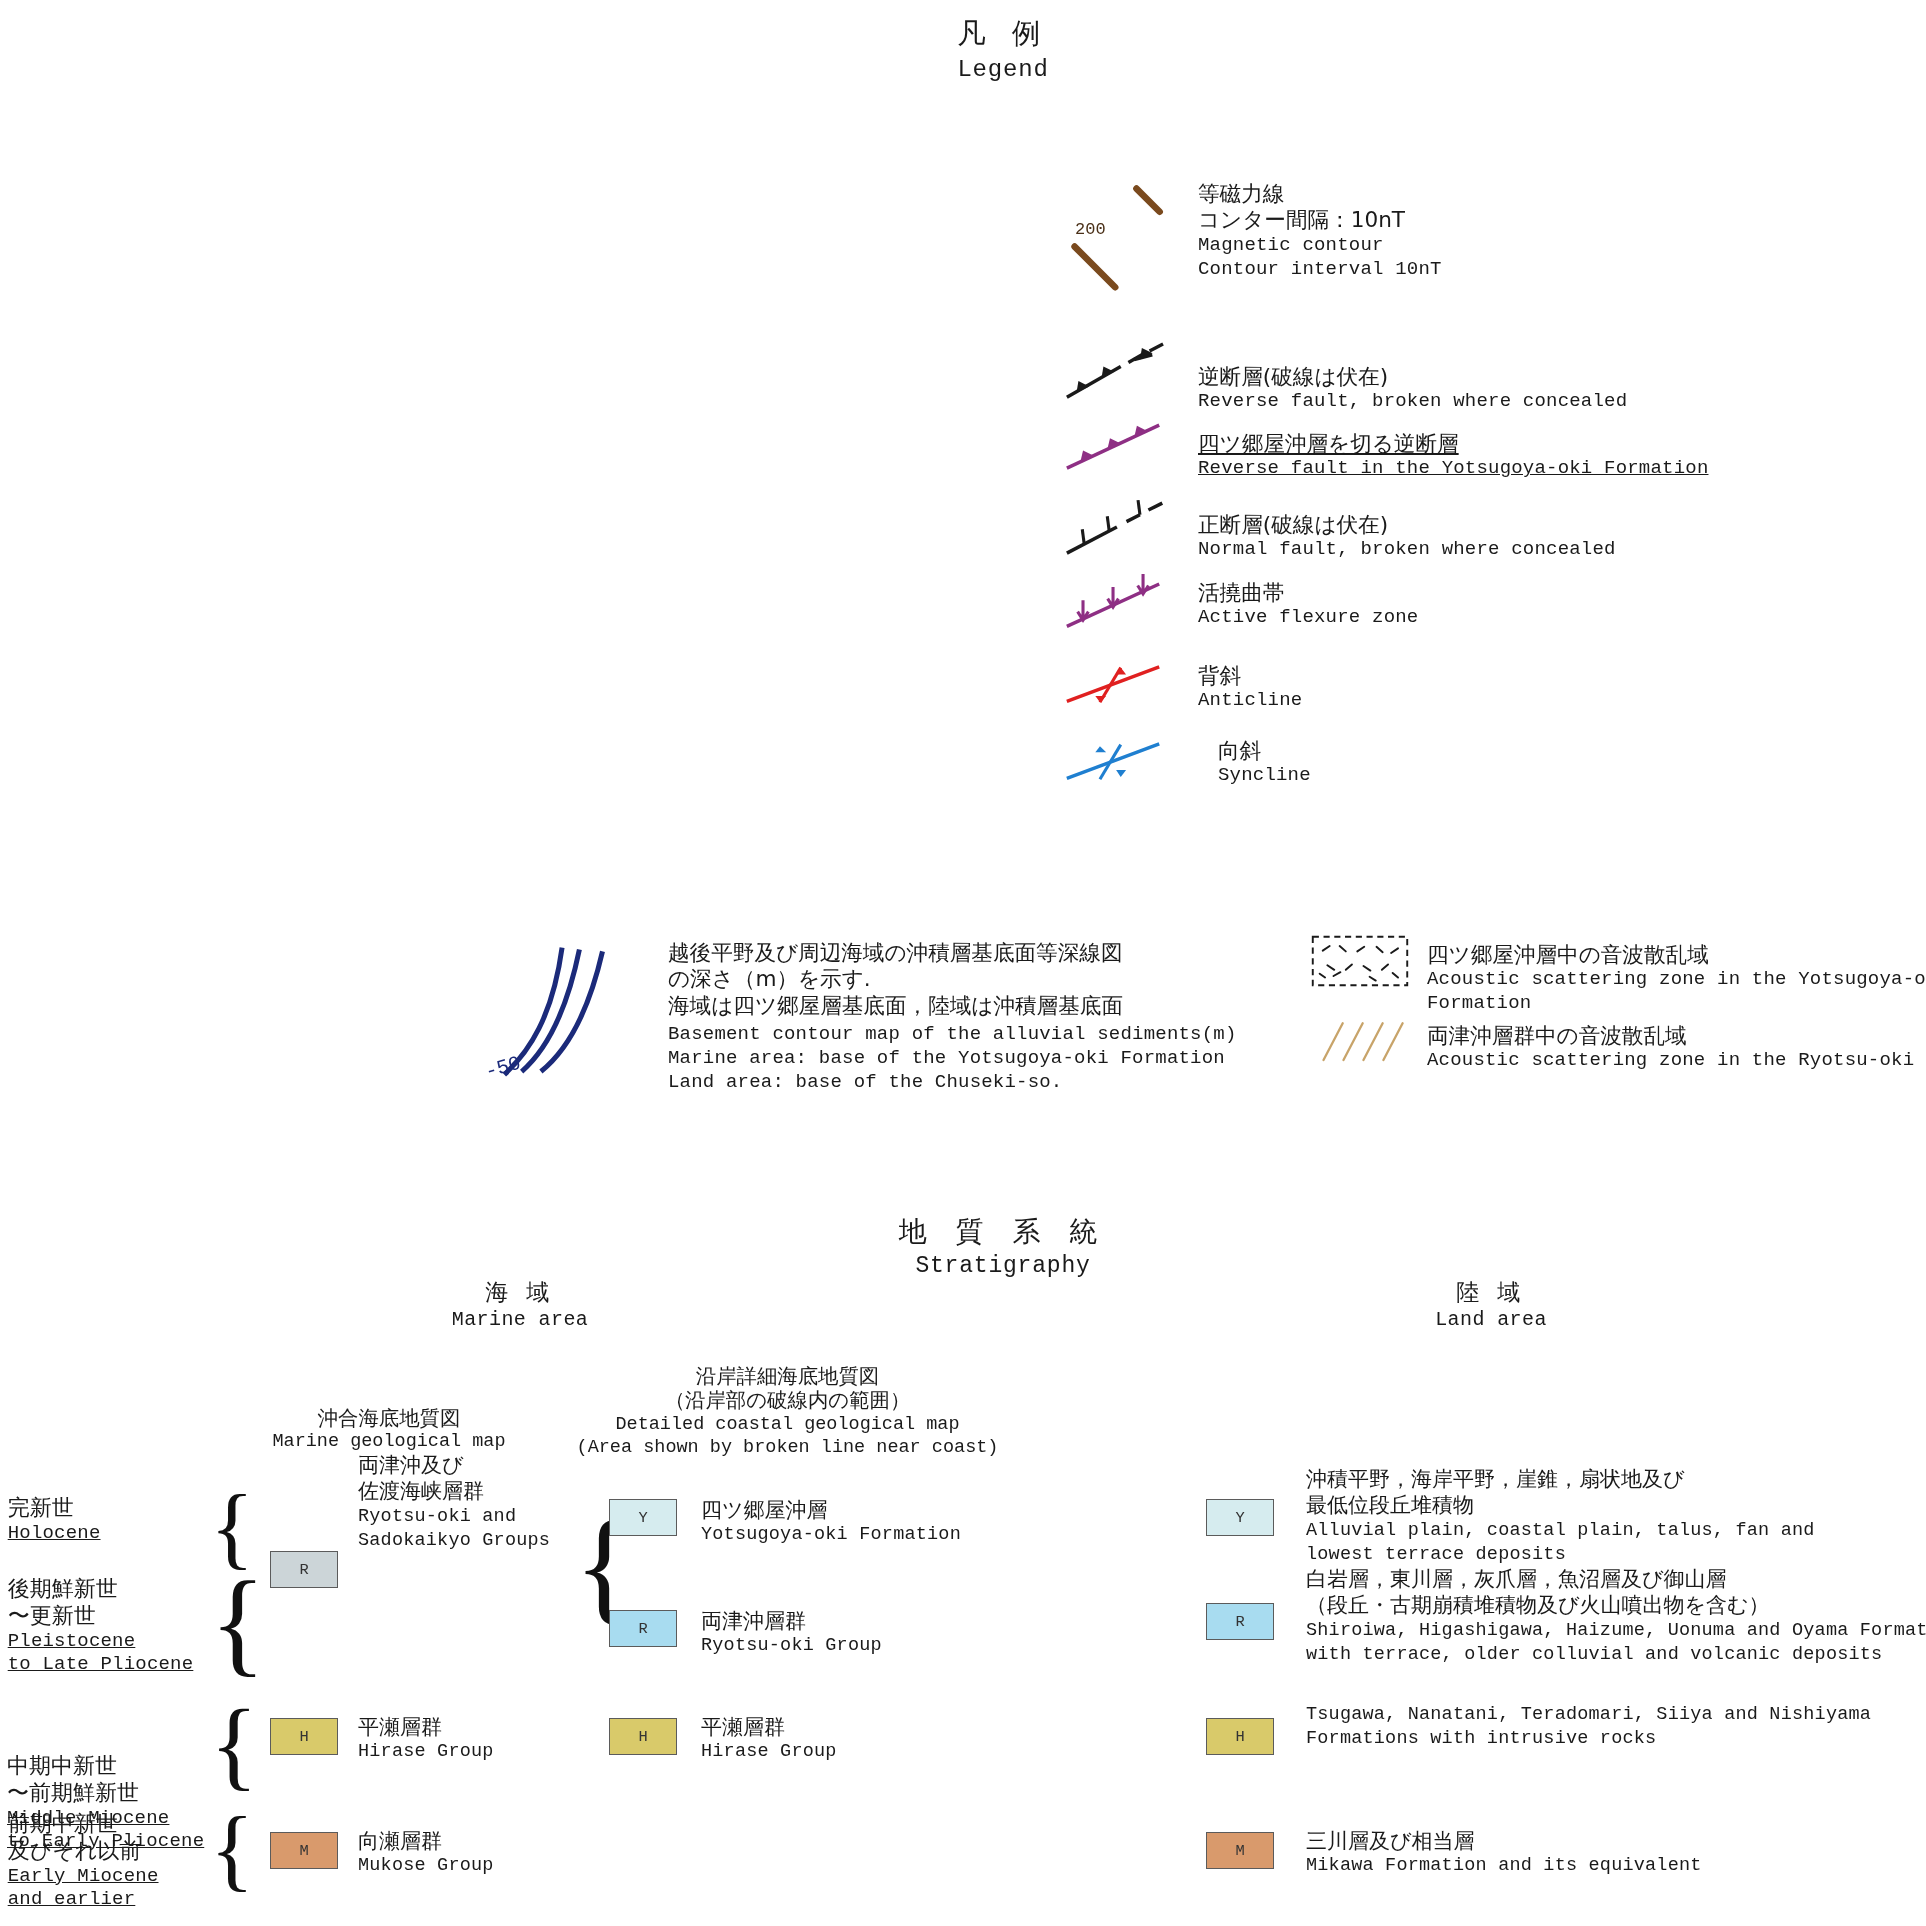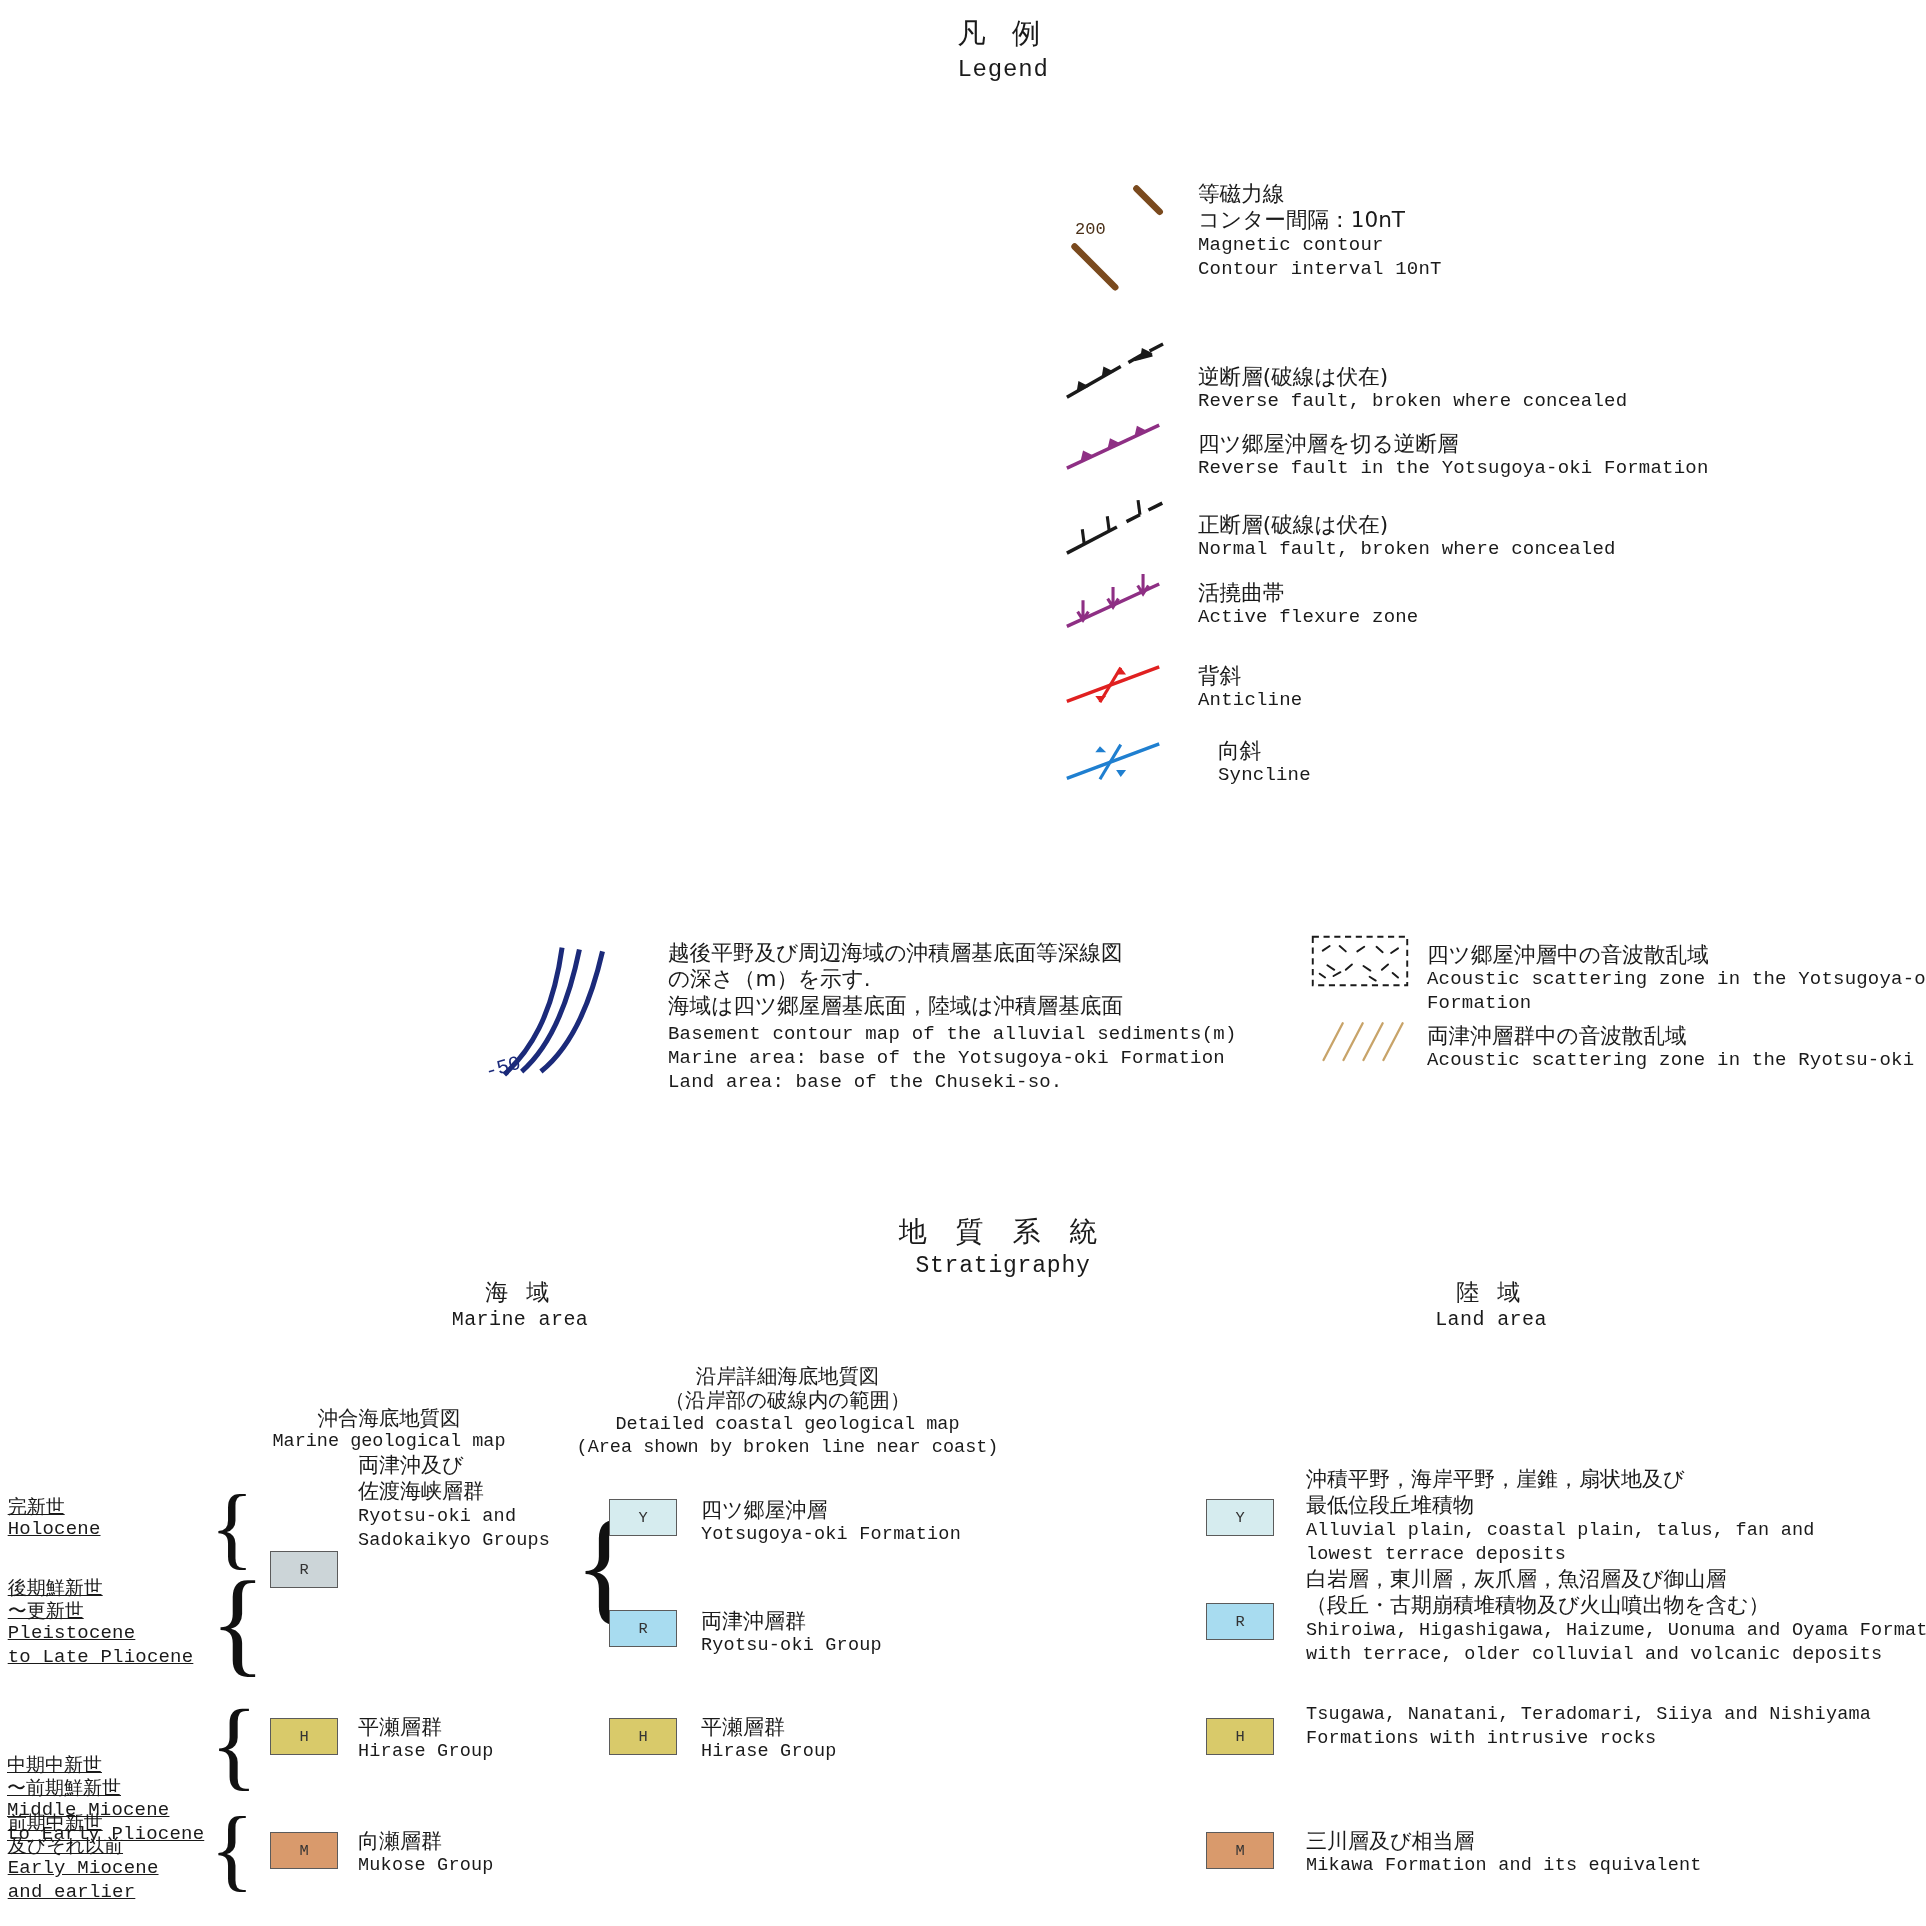--- a/index.html
+++ b/index.html
@@ -39,21 +39,21 @@
     border:1.2px solid #5b5b5b;
     display:flex;align-items:center;justify-content:center;
     font-family:"Liberation Mono", monospace;font-size:15.4px;color:#333;
   }
 
   .item-txt{position:absolute;}
   .item-txt .jp{font-size:21px;display:block;line-height:1.25;}
   .item-txt .en{font-size:18.5px;display:block;line-height:1.3;letter-spacing:0.2px;font-family:Liberation Mono, monospace;}
 
   .age-lab{position:absolute;}
-  .age-lab .jp{font-size:19px;display:block;line-height:1.22;text-decoration:underline;}
+  .age-lab .jp{font-size:22px;display:block;line-height:1.22;}
   .age-lab .en{font-size:19px;display:block;line-height:1.22;letter-spacing:0.2px;text-decoration:underline;}
 
   .brace{position:absolute;font-family:"Liberation Serif",serif;color:#111;line-height:1;}
 
   svg{display:block;overflow:visible;}
 </style>
 </head>
 <body>
 
 <div class="abs" id="legend-title">
@@ -91,21 +91,21 @@
 </div>
 
 <div class="legend-sym" style="left:1063px;top:422px;">
   <svg width="127" height="50" viewBox="0 0 330 130">
     <path d="M10,120 L250,8" stroke="#8e2f84" stroke-width="9" fill="none"></path>
     <polygon points="45,104 80,88 52,74" fill="#8e2f84"></polygon>
     <polygon points="115,72 150,56 122,42" fill="#8e2f84"></polygon>
     <polygon points="185,40 220,24 192,10" fill="#8e2f84"></polygon>
   </svg>
 </div>
-<div class="legend-txt" style="left:1198px;top:431px;">
+<div class="legend-txt" style="left:1198px;top:431px;text-decoration:underline;">
   <span class="jp">四ツ郷屋沖層を切る逆断層</span>
   <span class="en">Reverse fault in the Yotsugoya-oki Formation</span>
 </div>
 
 <div class="legend-sym" style="left:1063px;top:507px;">
   <svg width="127" height="50" viewBox="0 0 330 130">
     <path d="M10,120 L140,52" stroke="#1a1a1a" stroke-width="9" fill="none"></path>
     <path d="M165,38 L200,20 M222,8 L258,-10" stroke="#1a1a1a" stroke-width="9" fill="none"></path>
     <line x1="55" y1="96" x2="50" y2="58" stroke="#1a1a1a" stroke-width="8"></line>
     <line x1="120" y1="62" x2="115" y2="24" stroke="#1a1a1a" stroke-width="8"></line>

